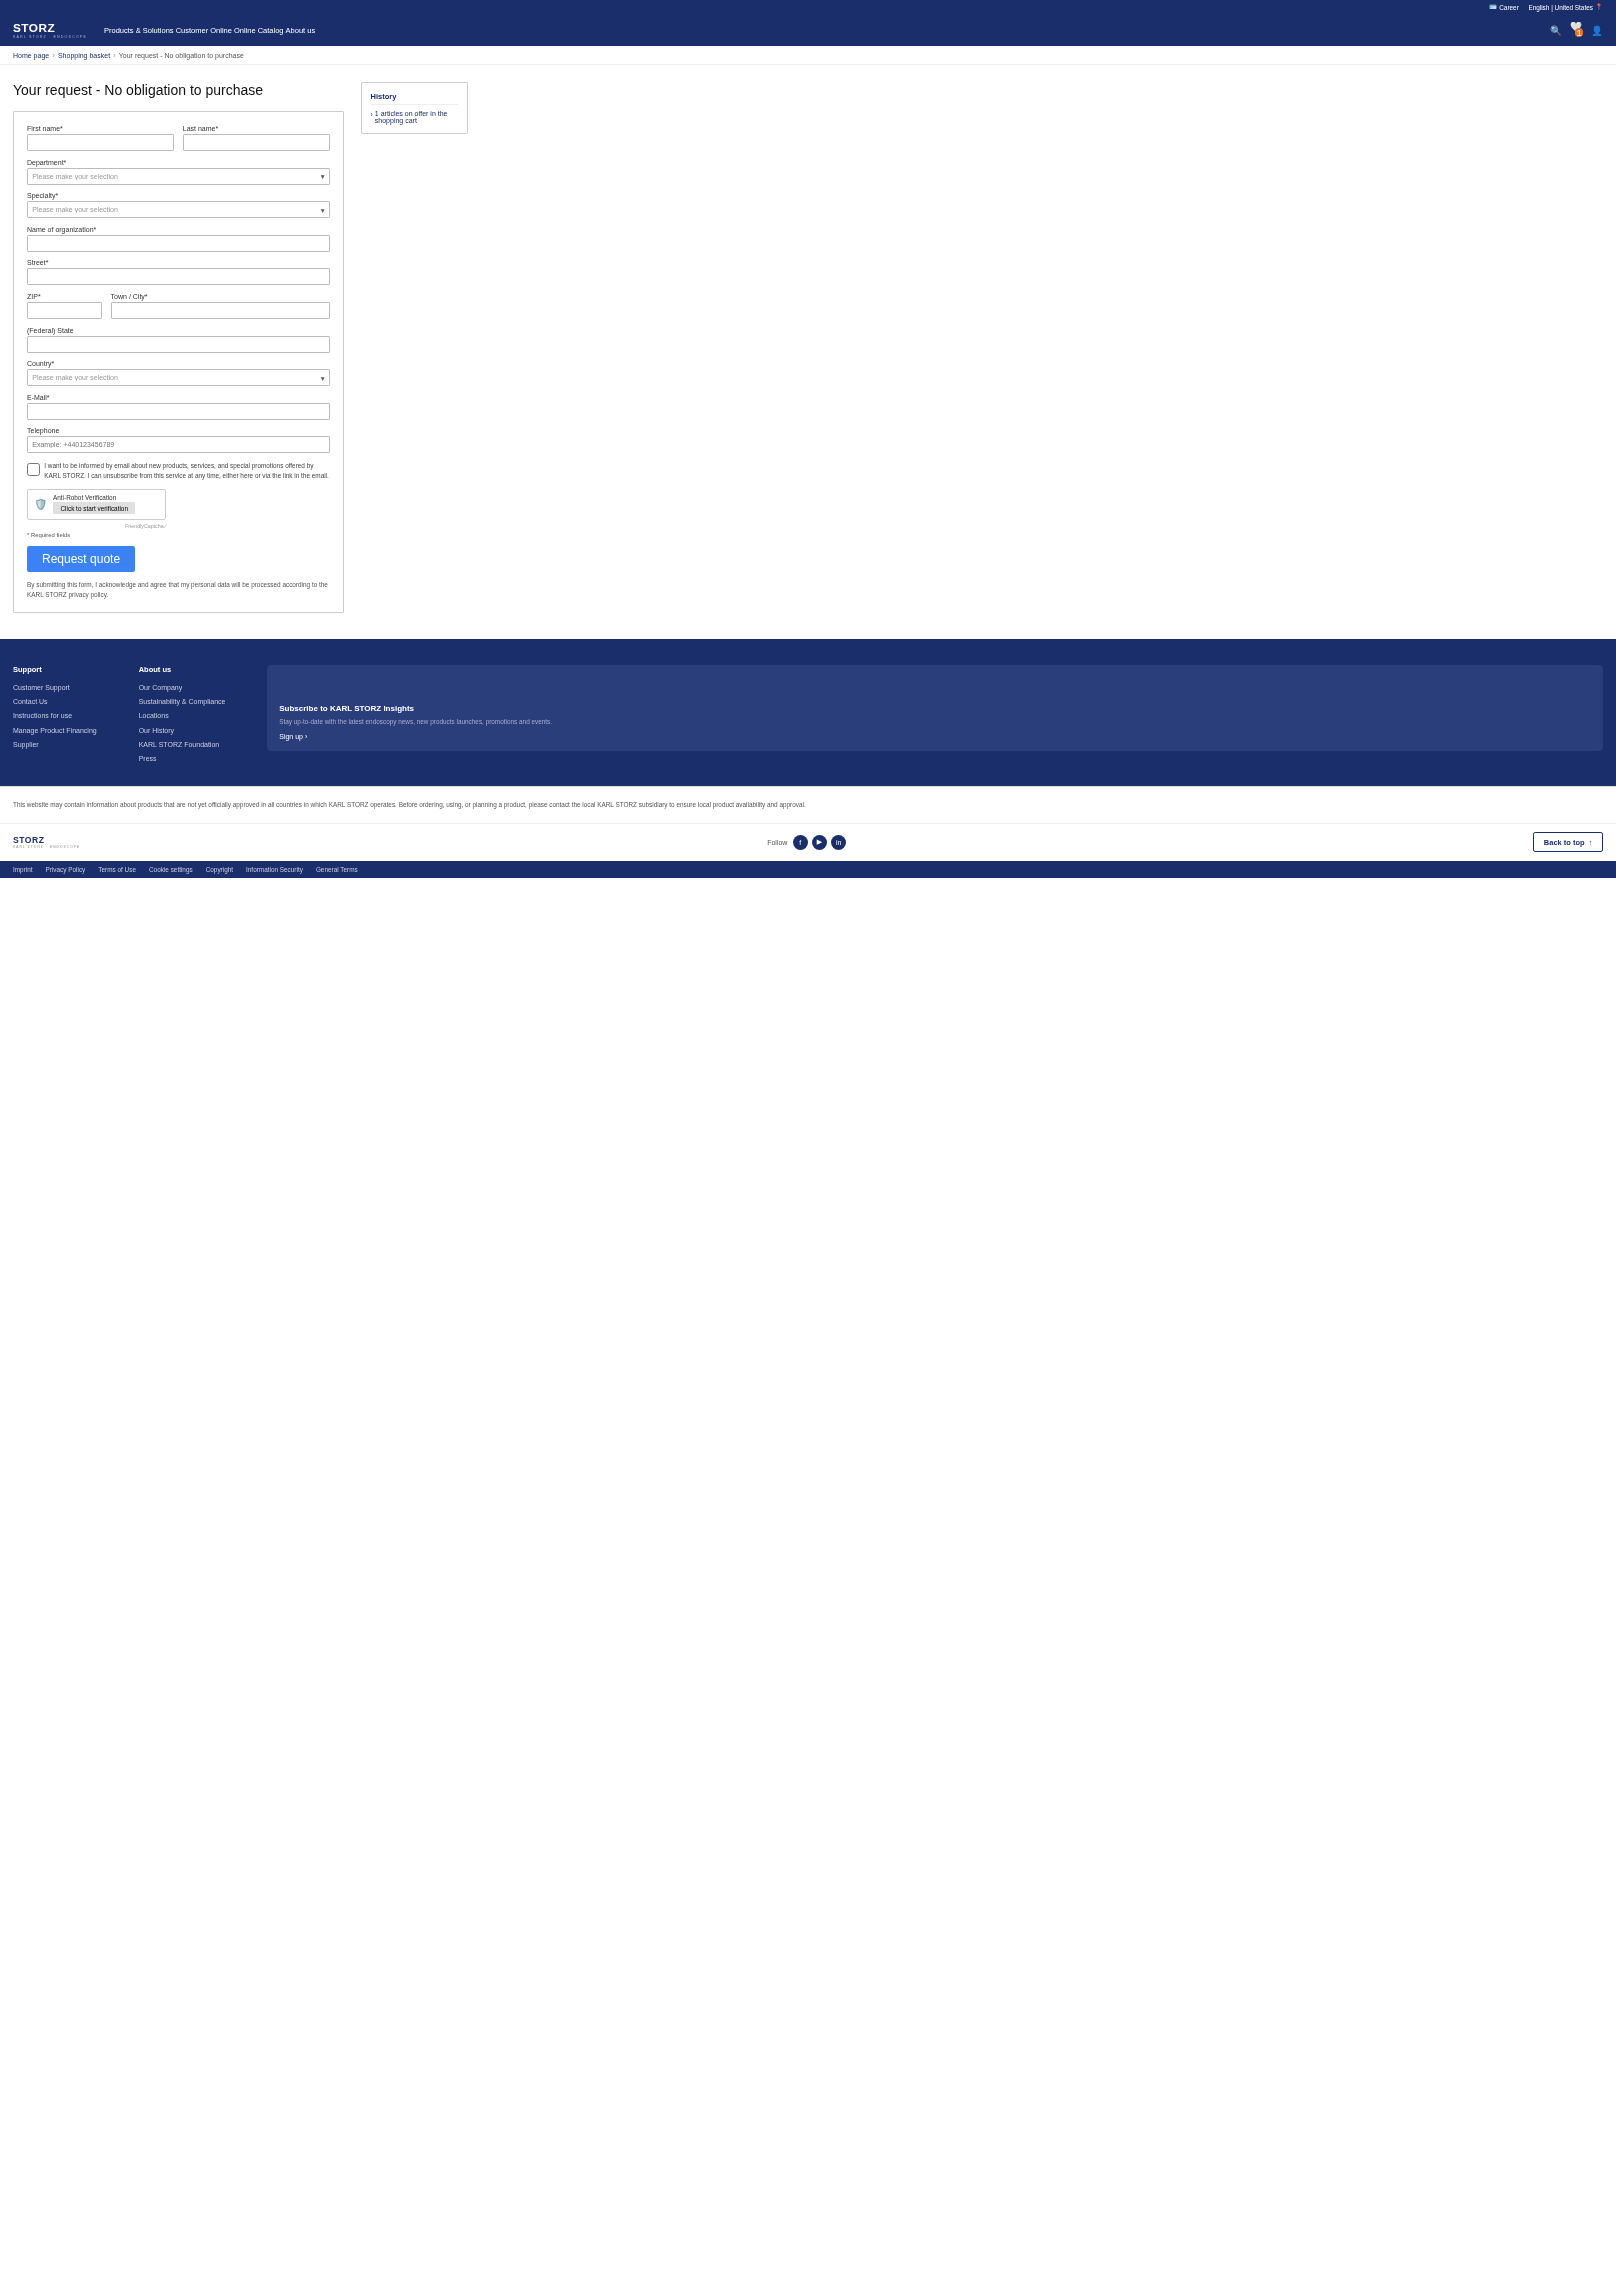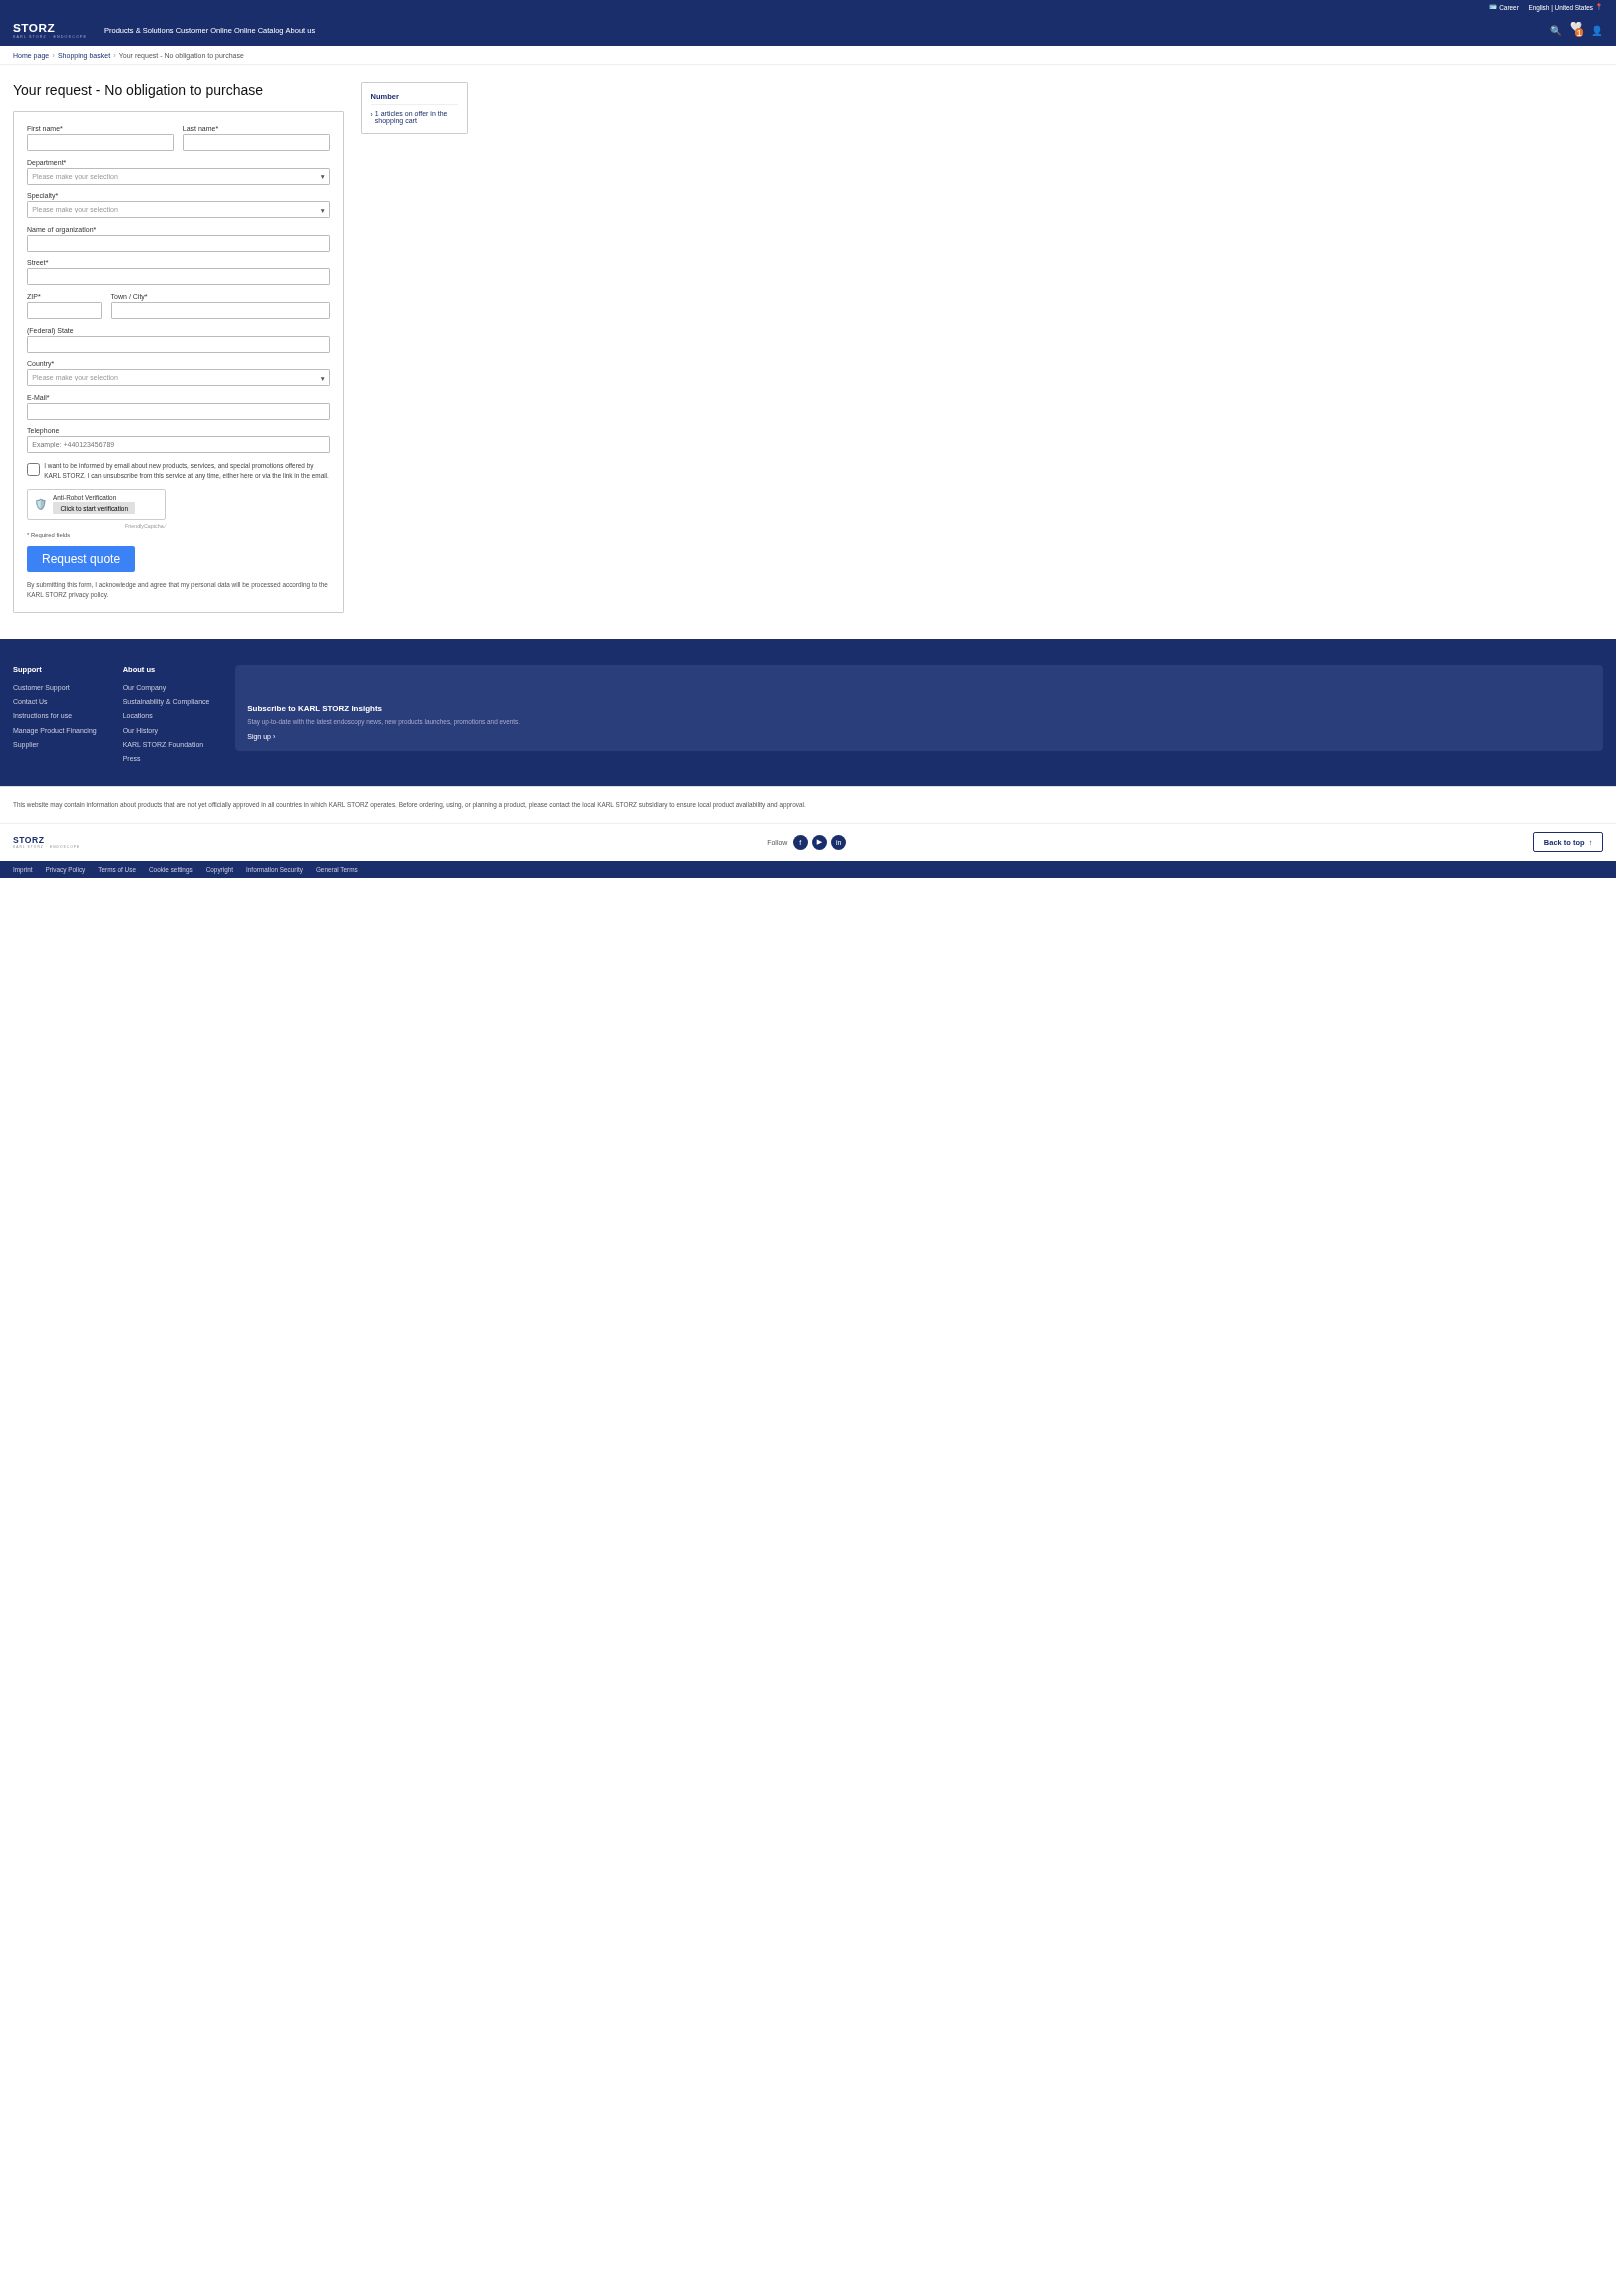--- a/index.html
+++ b/index.html
@@ -160,21 +160,21 @@
     .sidebar-title { font-size: 7.5px; font-weight: 700; color: #1a2e6c; margin-bottom: 5.3px; border-bottom: 0.5px solid #eee; padding-bottom: 3.2px; }
     .sidebar-item { font-size: 7px; color: #1a2e6c; display: flex; align-items: flex-start; gap: 2.1px; }
     .sidebar-arrow { color: #1a2e6c; font-size: 6.4px; margin-top: 1.1px; }
 
     
     .footer-dark {
       background: #1a2e6c;
       color: #fff;
       padding: 26px 13px 17px;
     }
-    .footer-cols { display: flex; gap: 26px; flex-wrap: wrap; }
+    .footer-cols { display: flex; gap: 42px; flex-wrap: wrap; }
     .footer-col { min-width: 75px; }
     .footer-col-title { font-size: 7.5px; font-weight: 700; margin-bottom: 8.6px; }
     .footer-col ul { list-style: none; }
     .footer-col ul li { margin-bottom: 5.3px; }
     .footer-col ul li a { color: #ccd; text-decoration: none; font-size: 7px; }
 
     
     .footer-subscribe { display: flex; flex-direction: column; gap: 8.6px; flex: 1; min-width: 150px; }
     .subscribe-box {
       background: #2a3e7c;
@@ -400,21 +400,21 @@
 
       <p class="required-note">* Required fields</p>
 
       <button class="request-btn">Request quote</button>
       <p class="privacy-note">By submitting this form, I acknowledge and agree that my personal data will be processed according to the KARL STORZ privacy policy.</p>
     </div>
   </div>
 
   <aside class="sidebar">
     <div class="sidebar-box">
-      <div class="sidebar-title">Number</div>
+      <div class="sidebar-title">History</div>
       <div class="sidebar-item">
         <span class="sidebar-arrow">›</span>
         <span>1 articles on offer in the shopping cart</span>
       </div>
     </div>
   </aside>
 </div>
 
 <footer class="footer-dark">
   <div class="footer-cols">

